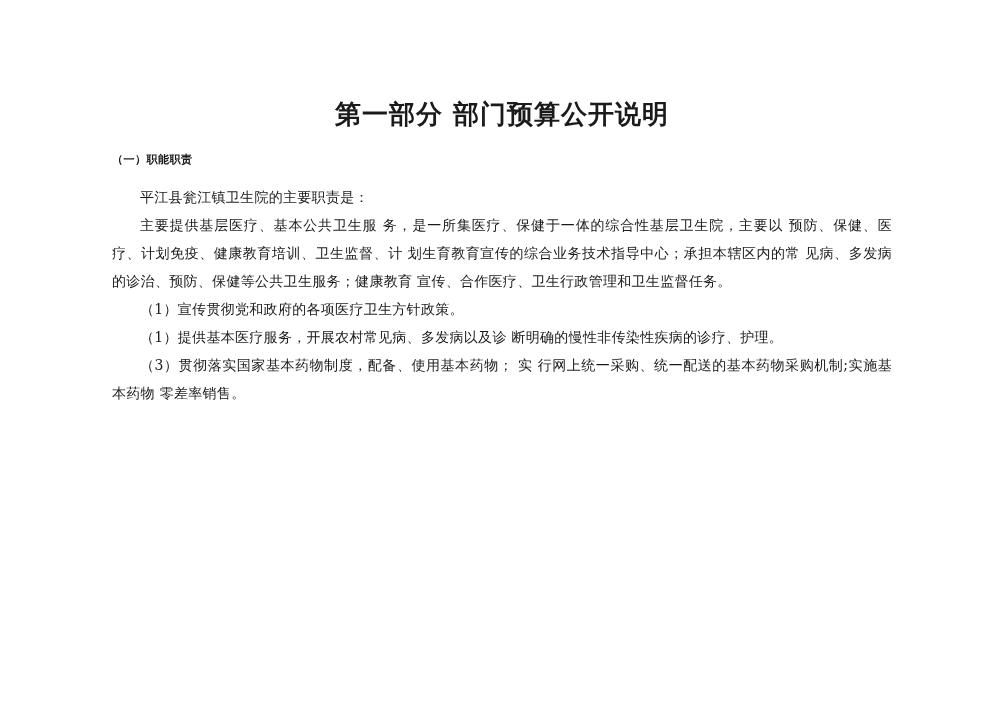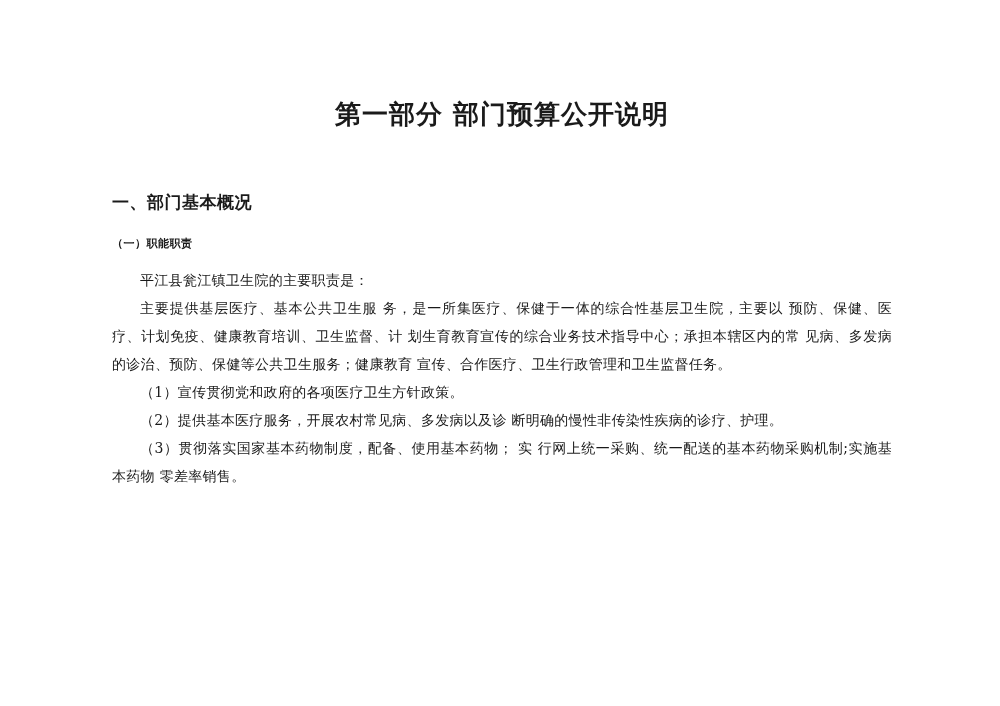--- a/index.html
+++ b/index.html
@@ -70,28 +70,27 @@
   }
 </style>
 </head>
 <body>
 
 <div class="page">
   <div class="content">
 
     <div class="doc-title">第一部分  部门预算公开说明</div>
 
-    <div class="heading-1">一、部门基本概况</div>
 
     <div class="heading-2">（一）职能职责</div>
 
     <p class="para indent first-para">平江县瓮江镇卫生院的主要职责是：</p>
 
     <p class="para indent">主要提供基层医疗、基本公共卫生服 务，是一所集医疗、保健于一体的综合性基层卫生院，主要以 预防、保健、医疗、计划免疫、健康教育培训、卫生监督、计 划生育教育宣传的综合业务技术指导中心；承担本辖区内的常 见病、多发病的诊治、预防、保健等公共卫生服务；健康教育 宣传、合作医疗、卫生行政管理和卫生监督任务。</p>
 
     <p class="para indent">（1）宣传贯彻党和政府的各项医疗卫生方针政策。</p>
 
-    <p class="para indent">（2）提供基本医疗服务，开展农村常见病、多发病以及诊 断明确的慢性非传染性疾病的诊疗、护理。</p>
+    <p class="para indent">（1）提供基本医疗服务，开展农村常见病、多发病以及诊 断明确的慢性非传染性疾病的诊疗、护理。</p>
 
     <p class="para indent">（3）贯彻落实国家基本药物制度，配备、使用基本药物；  实 行网上统一采购、统一配送的基本药物采购机制;实施基本药物 零差率销售。</p>
 
   </div>
 </div>
 
 </body></html>

